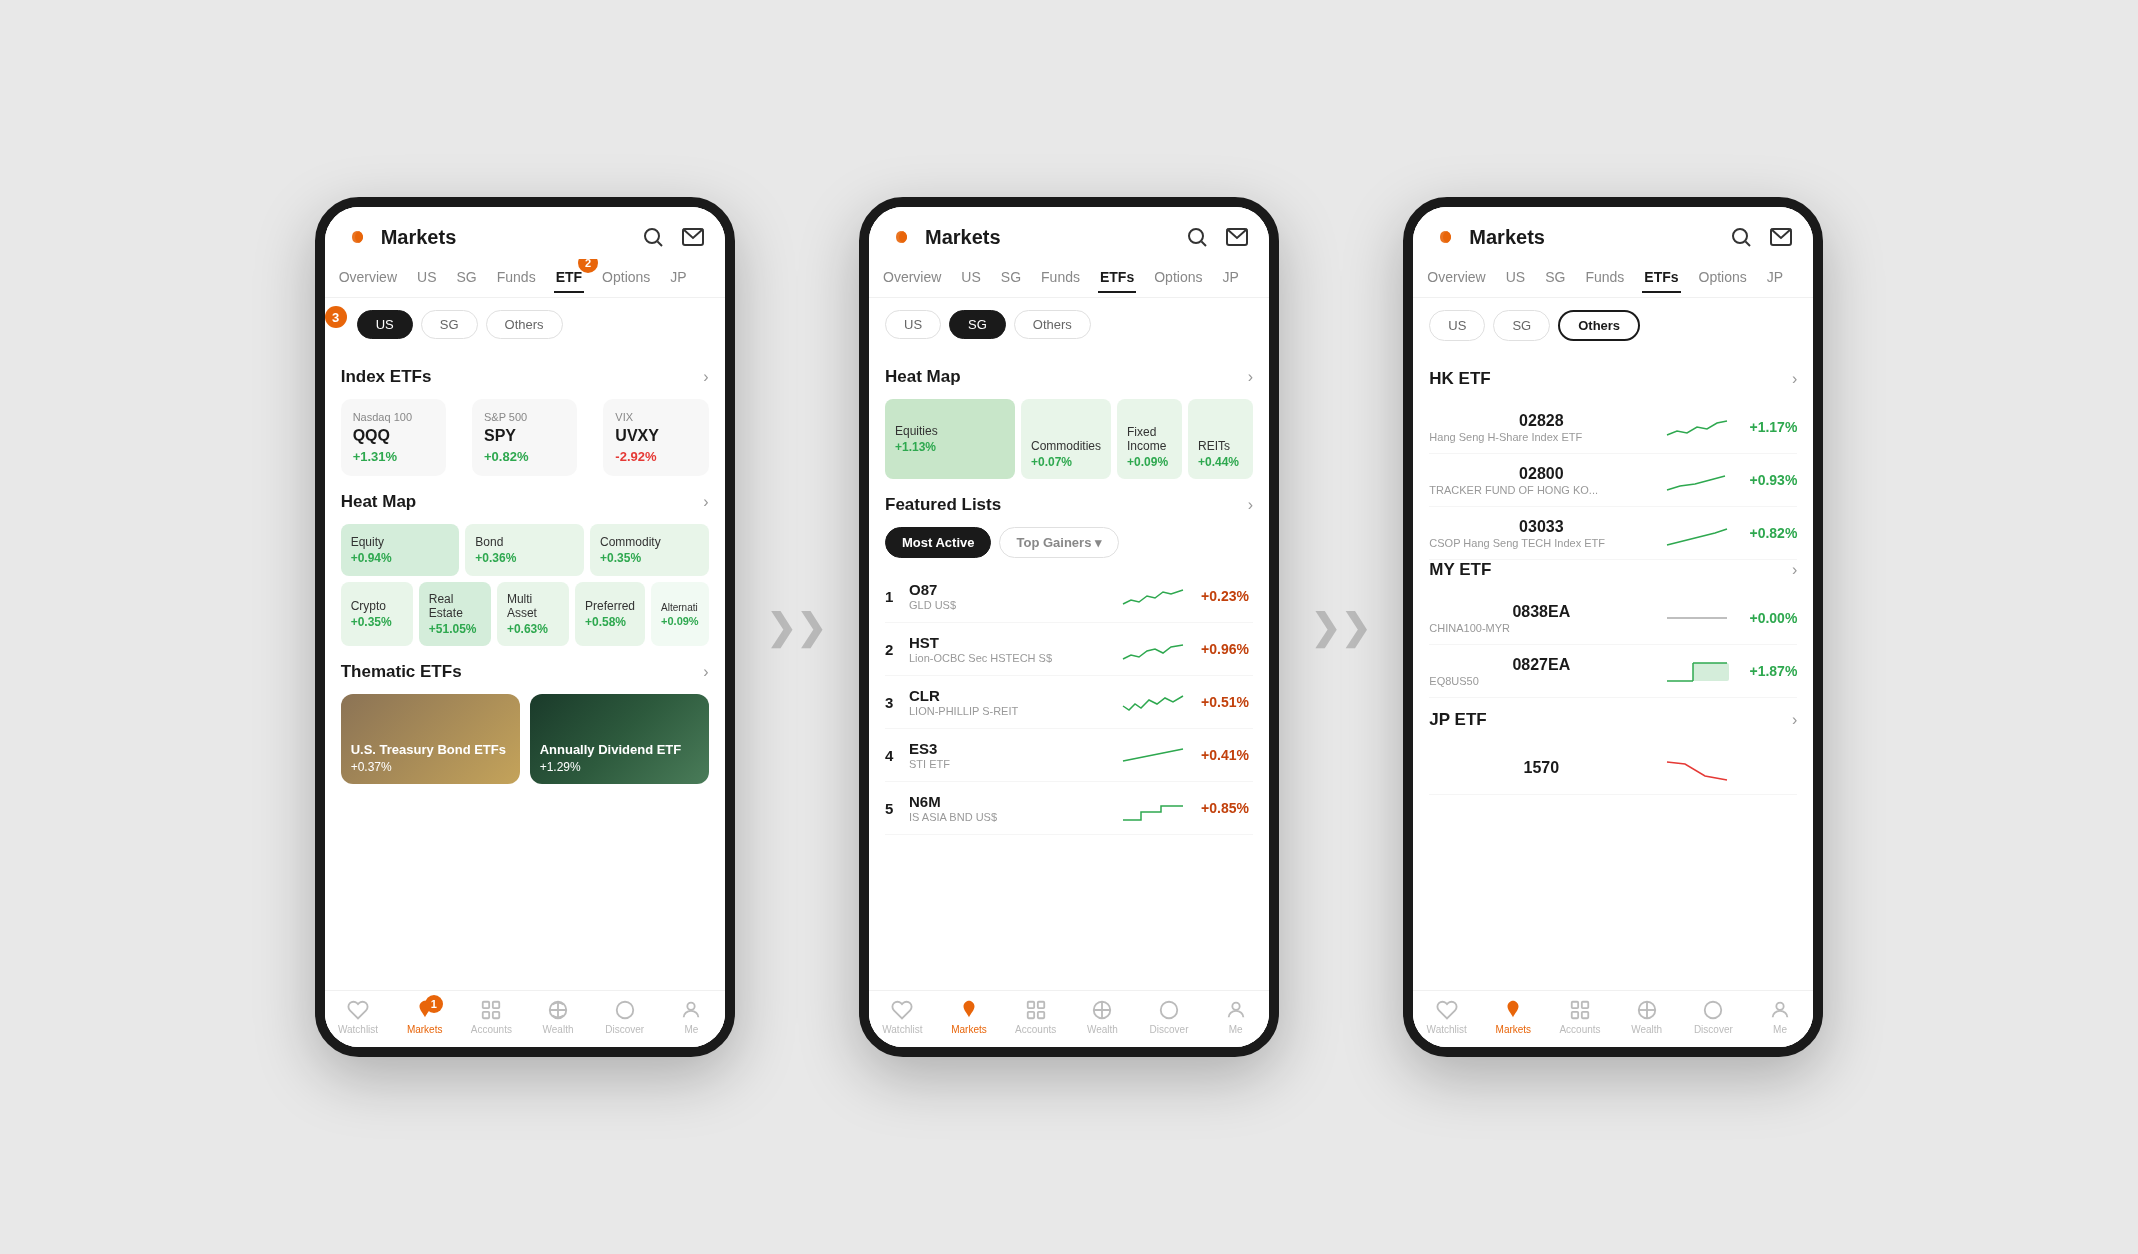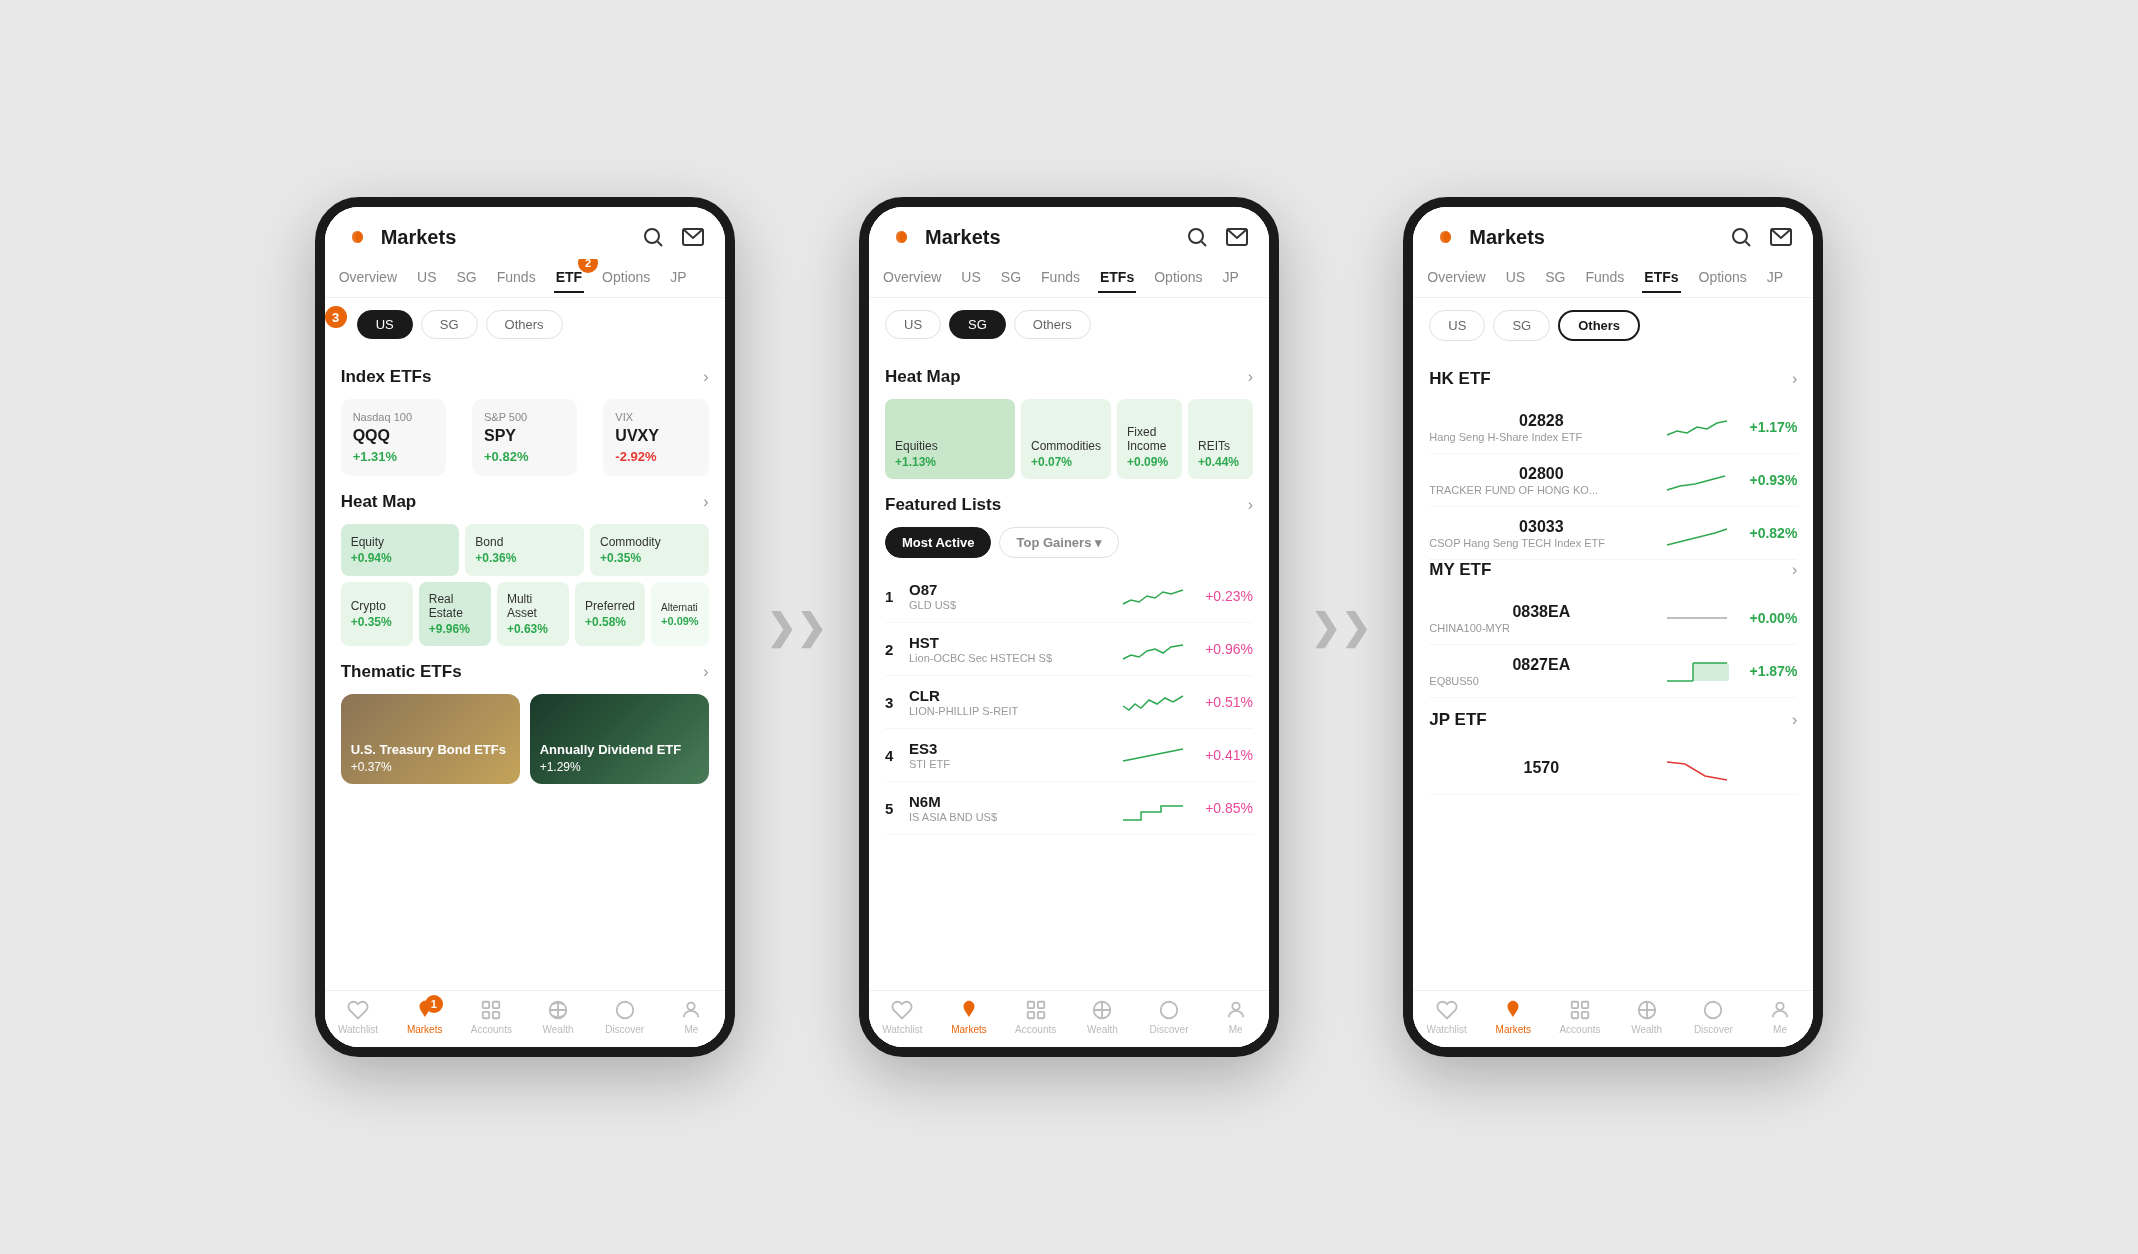--- a/index.html
+++ b/index.html
@@ -349,24 +349,24 @@
       color: #999;
       margin-top: 1px;
     }
     .list-chart {
       width: 64px;
       height: 32px;
       margin: 0 12px;
     }
     .list-change {
       font-size: 14px;
-      font-weight: 400;
-      color: #ec4899;
+      font-weight: 700;
+      color: #c2410c;
       min-width: 56px;
-      text-align: right;
+      text-align: center;
     }
     
     .etf-list-item {
       display: flex;
       align-items: center;
       padding: 10px 0;
       border-bottom: 1px solid #f5f5f5;
     }
     .etf-list-info { flex: 1; }
     .etf-list-code { font-size: 16px; font-weight: 700; color: #1a1a1a; text-align: center; }
@@ -467,21 +467,21 @@
               <div class="heatmap-change">+0.35%</div>
             </div>
           </div>
           <div class="heatmap-row">
             <div class="heatmap-cell" style="background:#e8f5e9;">
               <div class="heatmap-label">Crypto</div>
               <div class="heatmap-change">+0.35%</div>
             </div>
             <div class="heatmap-cell" style="background:#d4edda;">
               <div class="heatmap-label">Real Estate</div>
-              <div class="heatmap-change">+9.96%</div>
+              <div class="heatmap-change">+51.05%</div>
             </div>
             <div class="heatmap-cell" style="background:#e8f5e9;">
               <div class="heatmap-label">Multi Asset</div>
               <div class="heatmap-change">+0.63%</div>
             </div>
             <div class="heatmap-cell" style="background:#e8f5e9;flex:0.8;">
               <div class="heatmap-label">Preferred</div>
               <div class="heatmap-change">+0.58%</div>
             </div>
             <div class="heatmap-cell" style="background:#f1faf3;flex:0.6;">
@@ -604,21 +604,21 @@
         <button class="sub-tab active">SG</button>
         <button class="sub-tab">Others</button>
       </div>
       <div class="scroll-content">
 
         <div class="section-header">
           <span class="section-title">Heat Map</span>
           <span class="chevron-right">›</span>
         </div>
         <div class="heatmap-grid-2">
-          <div class="heatmap-cell-2 equity" style="min-height:80px;">
+          <div class="heatmap-cell-2 equity" style="min-height:80px;justify-content:center;">
             <div class="heatmap-label">Equities</div>
             <div class="heatmap-change">+1.13%</div>
           </div>
           <div class="heatmap-cell-2">
             <div class="heatmap-label">Commodities</div>
             <div class="heatmap-change">+0.07%</div>
           </div>
           <div class="heatmap-cell-2">
             <div class="heatmap-label">Fixed Income</div>
             <div class="heatmap-change">+0.09%</div>

